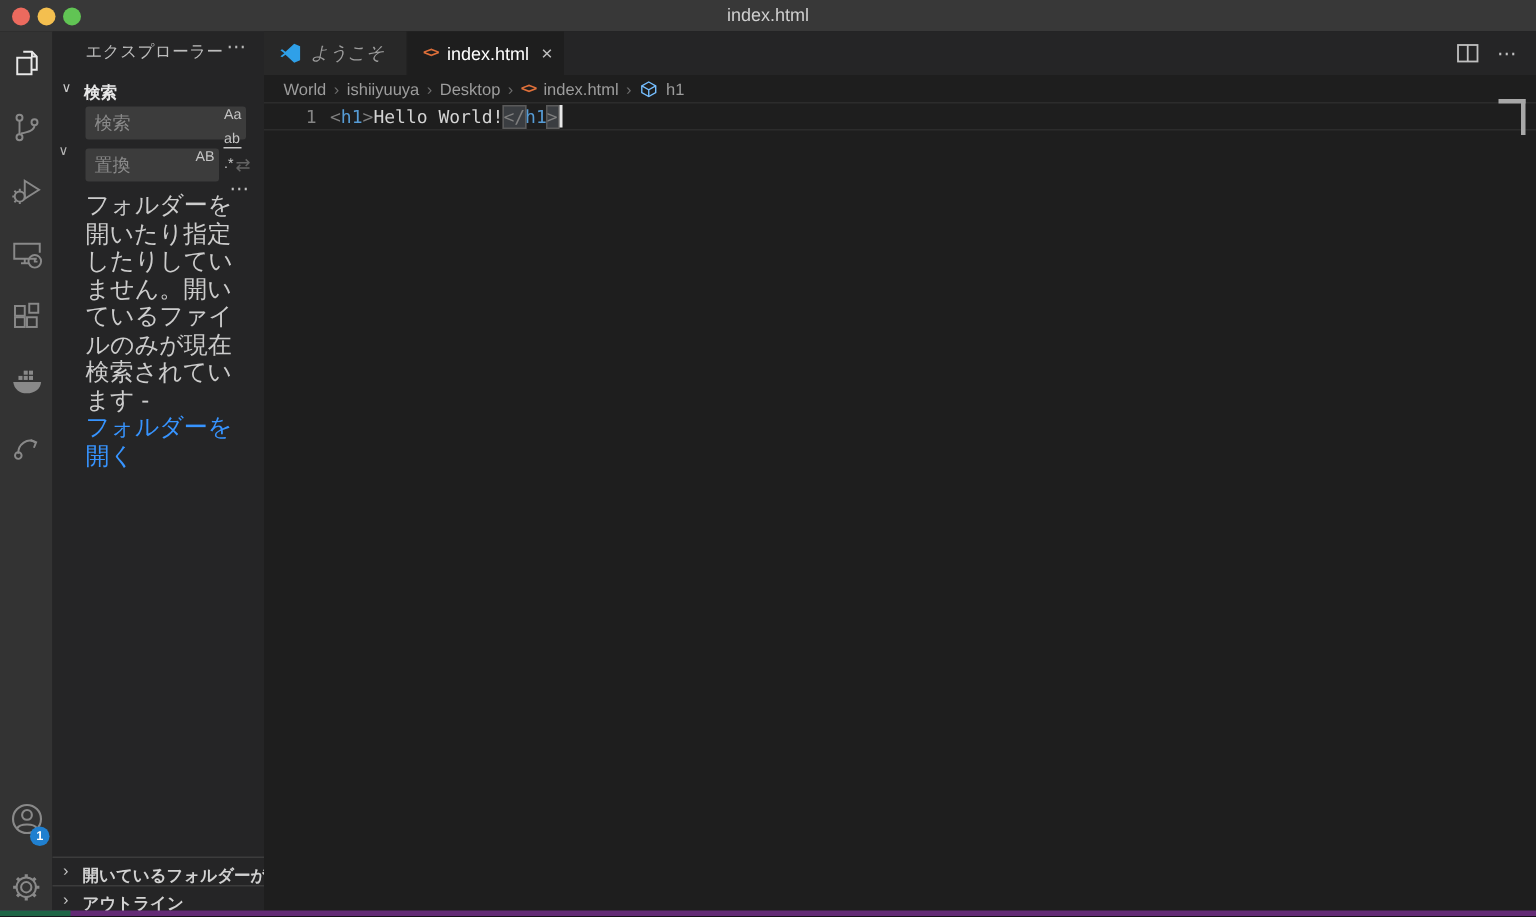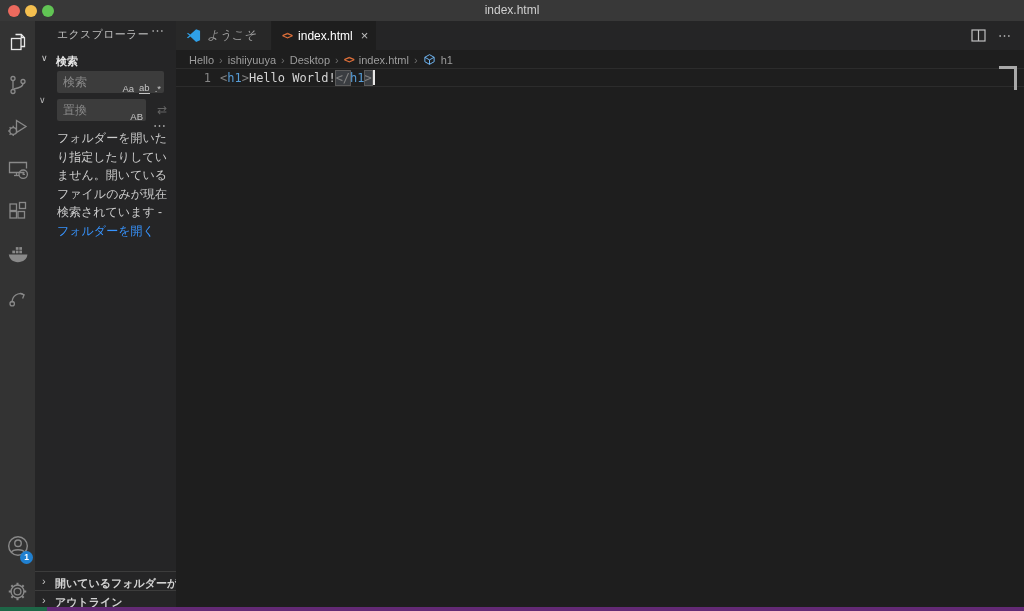--- a/index.html
+++ b/index.html
@@ -33,28 +33,28 @@
   .sb-sect-head .chev { position:absolute; left:6px; top:1px; font-size:9px; color:#cccccc; }
   .sb-sect-head .lbl { position:absolute; left:21px; top:2px; font-size:11px; font-weight:bold; color:#e8e8e8; }
   .searchbox, .replacebox { position:absolute; left:22px; height:22px; background:#3c3c3c; border-radius:2px; }
   .searchbox { top:50px; width:107px; }
   .replacebox { top:78px; width:89px;text-decoration:underline; }
   .searchbox input, .replacebox input {
     position:absolute; inset:0; width:100%; height:100%; background:transparent; border:none; outline:none;
     color:#d4d4d4; font-size:12px; padding:0 44px 0 6px; font-family:"Liberation Sans",sans-serif; }
   .replacebox input { padding-right:22px; }
   .searchbox input::placeholder, .replacebox input::placeholder { color:#8a8a8a; opacity:1; }
-  .opt-icons { position:absolute; right:3px; top:0; height:34px; display:flex; align-items:center; gap:5px;
-               font-size:9.5px; color:#c5c5c5; }
+  .opt-icons { position:absolute; right:3px; top:0; height:34px; display:flex; gap:5px;
+               font-size:9.5px; color:#c5c5c5;flex-direction:column; }
   .opt-ww { border-bottom:1px solid #c5c5c5; }
   .toggle-replace { position:absolute; left:4px; top:74px; font-size:9px; color:#b5b5b5; }
   .replace-all-btn { position:absolute; left:118px; top:80px; width:18px; height:18px; color:#636363;
                      font-size:12px; text-align:center; line-height:18px; }
   .search-more { position:absolute; left:118px; top:97px; font-size:13px; color:#c0c0c0; letter-spacing:1px; }
-  .search-msg { position:absolute; left:22px; top:108px; width:112px; font-size:12px; line-height:18.5px; color:#cccccc; }
+  .search-msg { position:absolute; left:22px; top:108px; width:112px; font-size:16px; line-height:18.5px; color:#cccccc; }
   .open-folder-link { display:block; color:#3794ff; text-decoration:none; }
   .sb-bottom-row { position:absolute; left:0; width:141px; height:19px; border-top:1px solid #3c3c3c; background:#252526; }
   .row-folder { top:550px; } .row-outline { top:569px; height:17px; }
   .sb-bottom-row .chev { position:absolute; left:7px; top:3px; font-size:11px; color:#c5c5c5; }
   .sb-bottom-row .lbl { position:absolute; left:20px; top:3.5px; font-size:11px; font-weight:bold; color:#d2d2d2; white-space:nowrap; }
   
   .editorgroup { position:absolute; top:21px; left:176px; width:848px; height:586px; background:#1e1e1e; }
   .tabbar { position:absolute; top:0; left:0; width:100%; height:29px; background:#252526; display:flex; }
   .tab { height:29px; display:flex; align-items:center; padding:0 10px; font-size:12px; gap:6px;text-align:center; }
   .tab-welcome { width:96px; background:#282828; color:#9d9d9d; font-style:italic; border-right:1px solid #1f1f1f; }
@@ -233,21 +233,21 @@
       <div class="tab-actions">
         <svg width="15" height="13" viewBox="0 0 15 13">
           <rect x="1" y="1" width="13" height="11"></rect>
             <path d="M7.5 1v11"></path>
         </svg>
         <span class="more">⋯</span>
       </div>
     </div>
 
     <div class="breadcrumb">
-      <span>Hello</span>
+      <span>World</span>
       <span class="bc-sep">›</span>
       <span>ishiiyuuya</span>
       <span class="bc-sep">›</span>
       <span>Desktop</span>
       <span class="bc-sep">›</span>
       <span class="html-glyph">&lt;&gt;</span>
       <span>index.html</span>
       <span class="bc-sep">›</span>
       <svg width="13" height="13" viewBox="0 0 14 14" style="stroke:#75beff;fill:none;stroke-width:1">
         <path d="M7 1.8 12 4.6v4.8L7 12.2 2 9.4V4.6L7 1.8z"></path>

